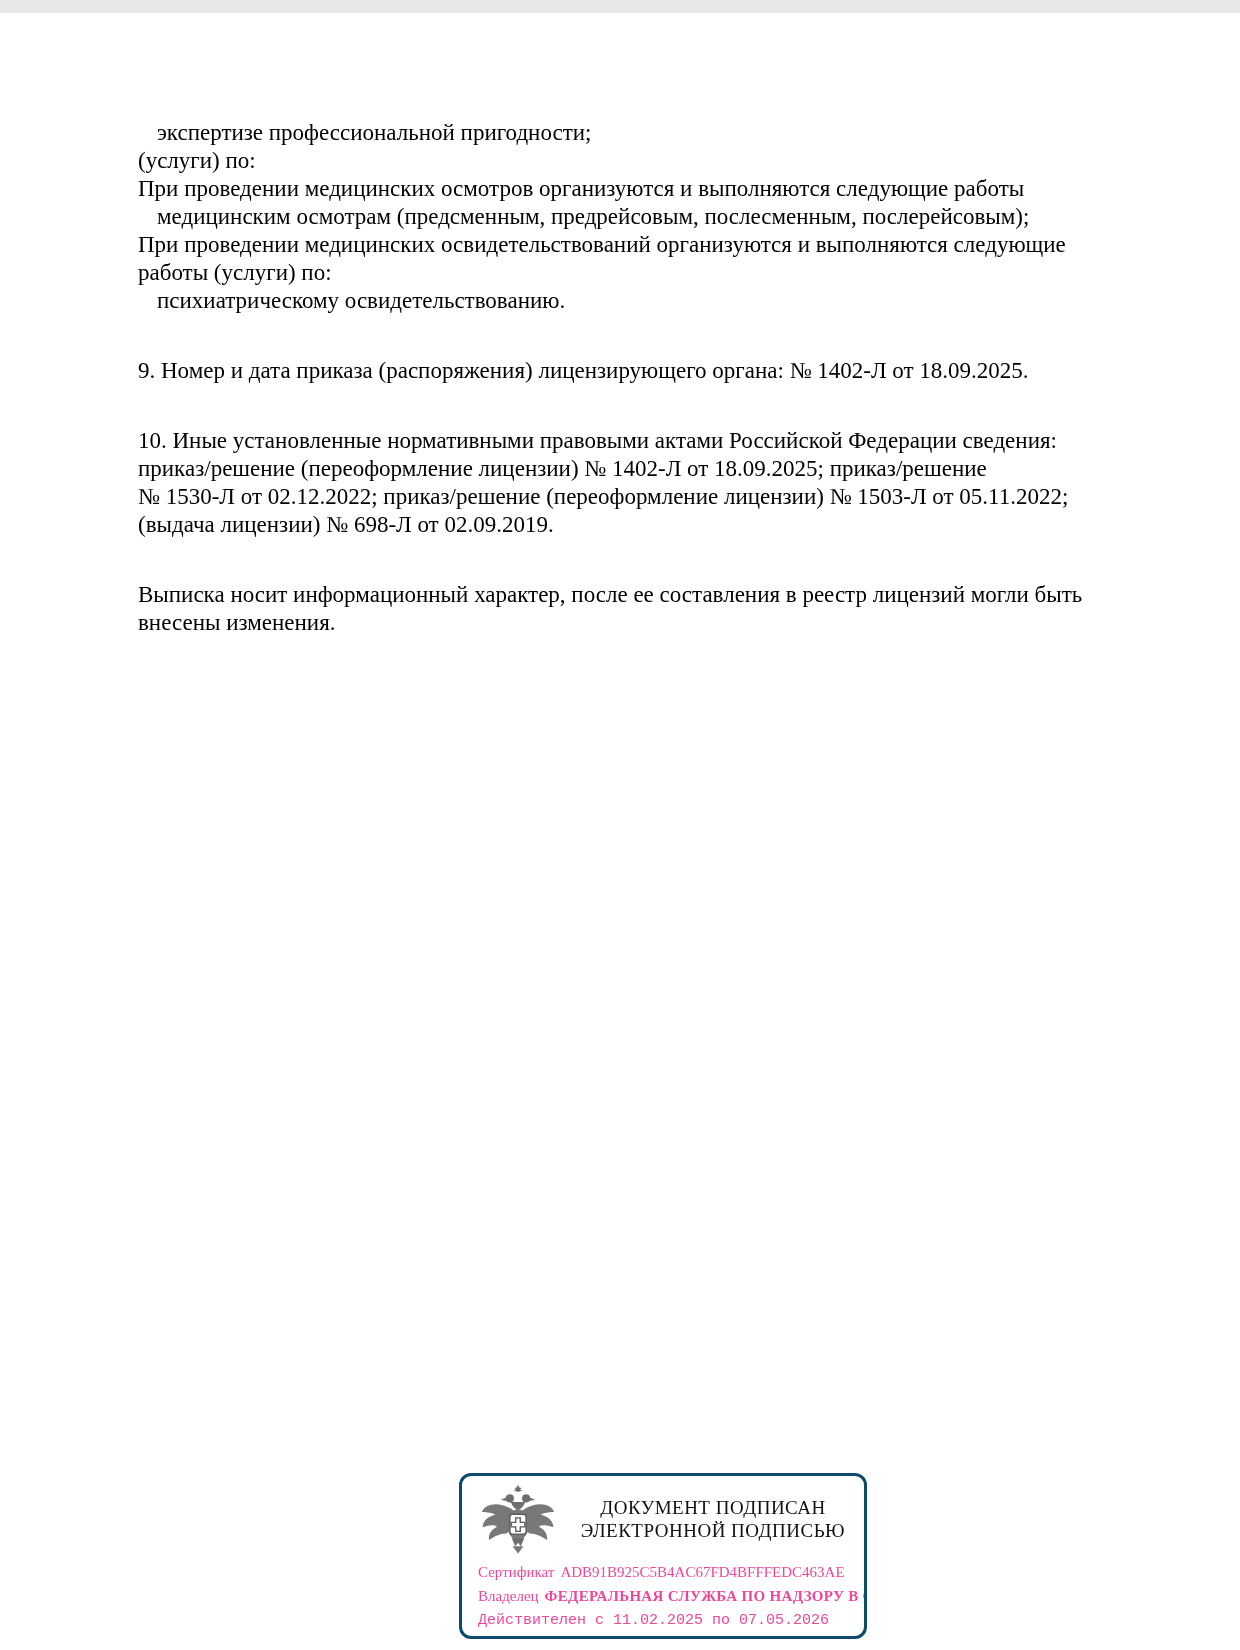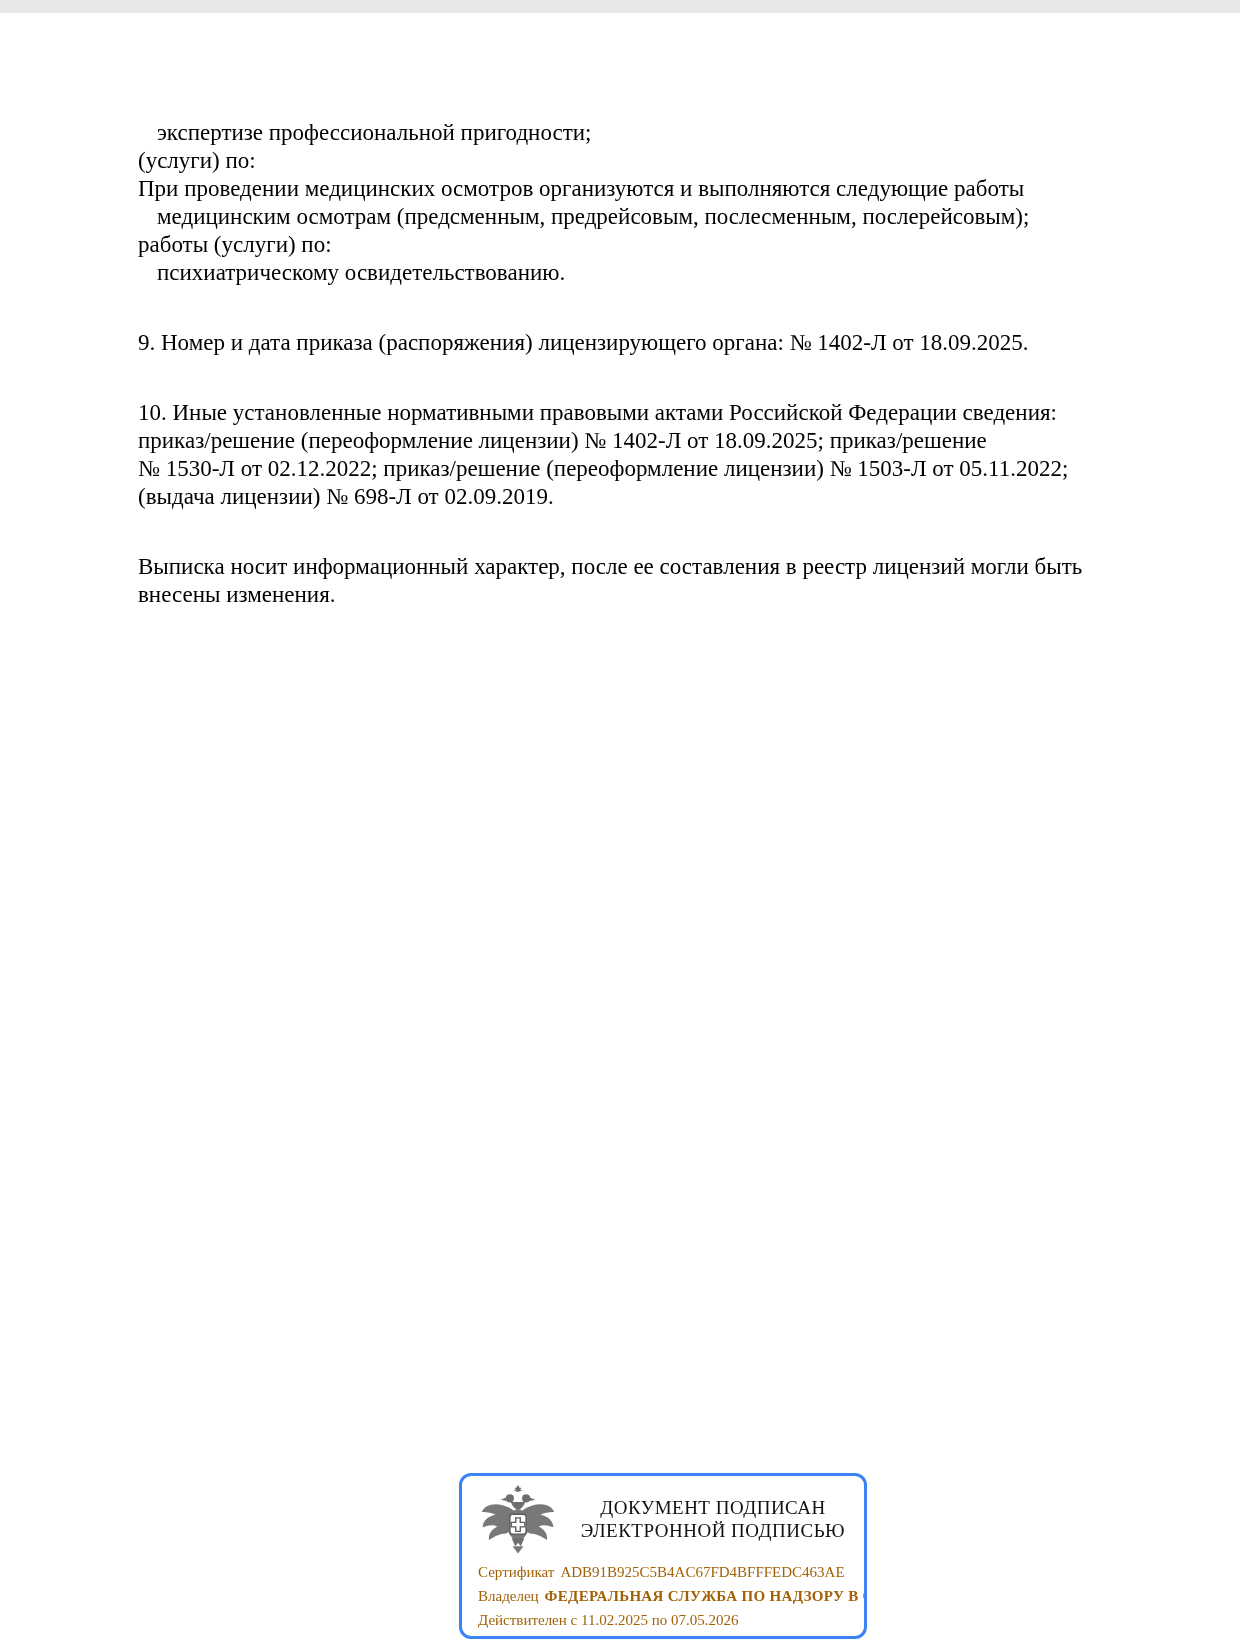--- a/index.html
+++ b/index.html
@@ -14,50 +14,51 @@
   }
   .content { position:absolute; left:138px; top:106px; width:1010px; }
   .line { height:28px; line-height:28px; font-size:23px; white-space:nowrap; }
   .line.indent { padding-left:19px; }
   .spacer { height:42px; }
 
   
   .stamp {
     position:absolute; left:459px; top:1460px;
     width:402px; height:160px;
-    border:3px solid #3b82f6;
+    border:3px solid #0c4a6e;
     border-radius:12px;
     overflow:hidden;
     background:#ffffff;
   }
   .emblem { position:absolute; left:9px; top:7px; width:94px; height:76px; }
   .stamp-title {
     position:absolute; left:104px; right:4px; top:20px;
     text-align:center;
     font-size:19px; line-height:23px;
     letter-spacing:0.5px;
     color:#111;
   }
-  .stamp-line { position:absolute; left:16px; right:0; font-size:15px; white-space:nowrap; color:#a16207; }
+  .stamp-line { position:absolute; left:16px; right:0; font-size:15px; white-space:nowrap; color:#ec4899; }
   .stamp-line .lbl { margin-right:6px; }
   .stamp-cert { top:88px; }
   .stamp-owner { top:112px; }
   .stamp-owner .val { font-weight:bold; letter-spacing:0.3px; }
-  .stamp-validity { top:136px; }
+  .stamp-validity { top:136px;font-family:Liberation Mono, monospace; }
 </style>
 </head>
 <body>
 
 <div class="page">
 
   <div class="content">
     <div class="line indent">экспертизе профессиональной пригодности;</div>
     <div class="line">(услуги) по:</div>
     <div class="line">При проведении медицинских осмотров организуются и выполняются следующие работы</div>
     <div class="line indent">медицинским осмотрам (предсменным, предрейсовым, послесменным, послерейсовым);</div>
+    <div class="line">При проведении медицинских освидетельствований организуются и выполняются следующие</div>
     <div class="line">работы (услуги) по:</div>
     <div class="line indent">психиатрическому освидетельствованию.</div>
 
     <div class="spacer"></div>
 
     <div class="line">9. Номер и дата приказа (распоряжения) лицензирующего органа: № 1402-Л от 18.09.2025.</div>
 
     <div class="spacer"></div>
 
     <div class="line">10. Иные установленные нормативными правовыми актами Российской Федерации сведения:</div>

